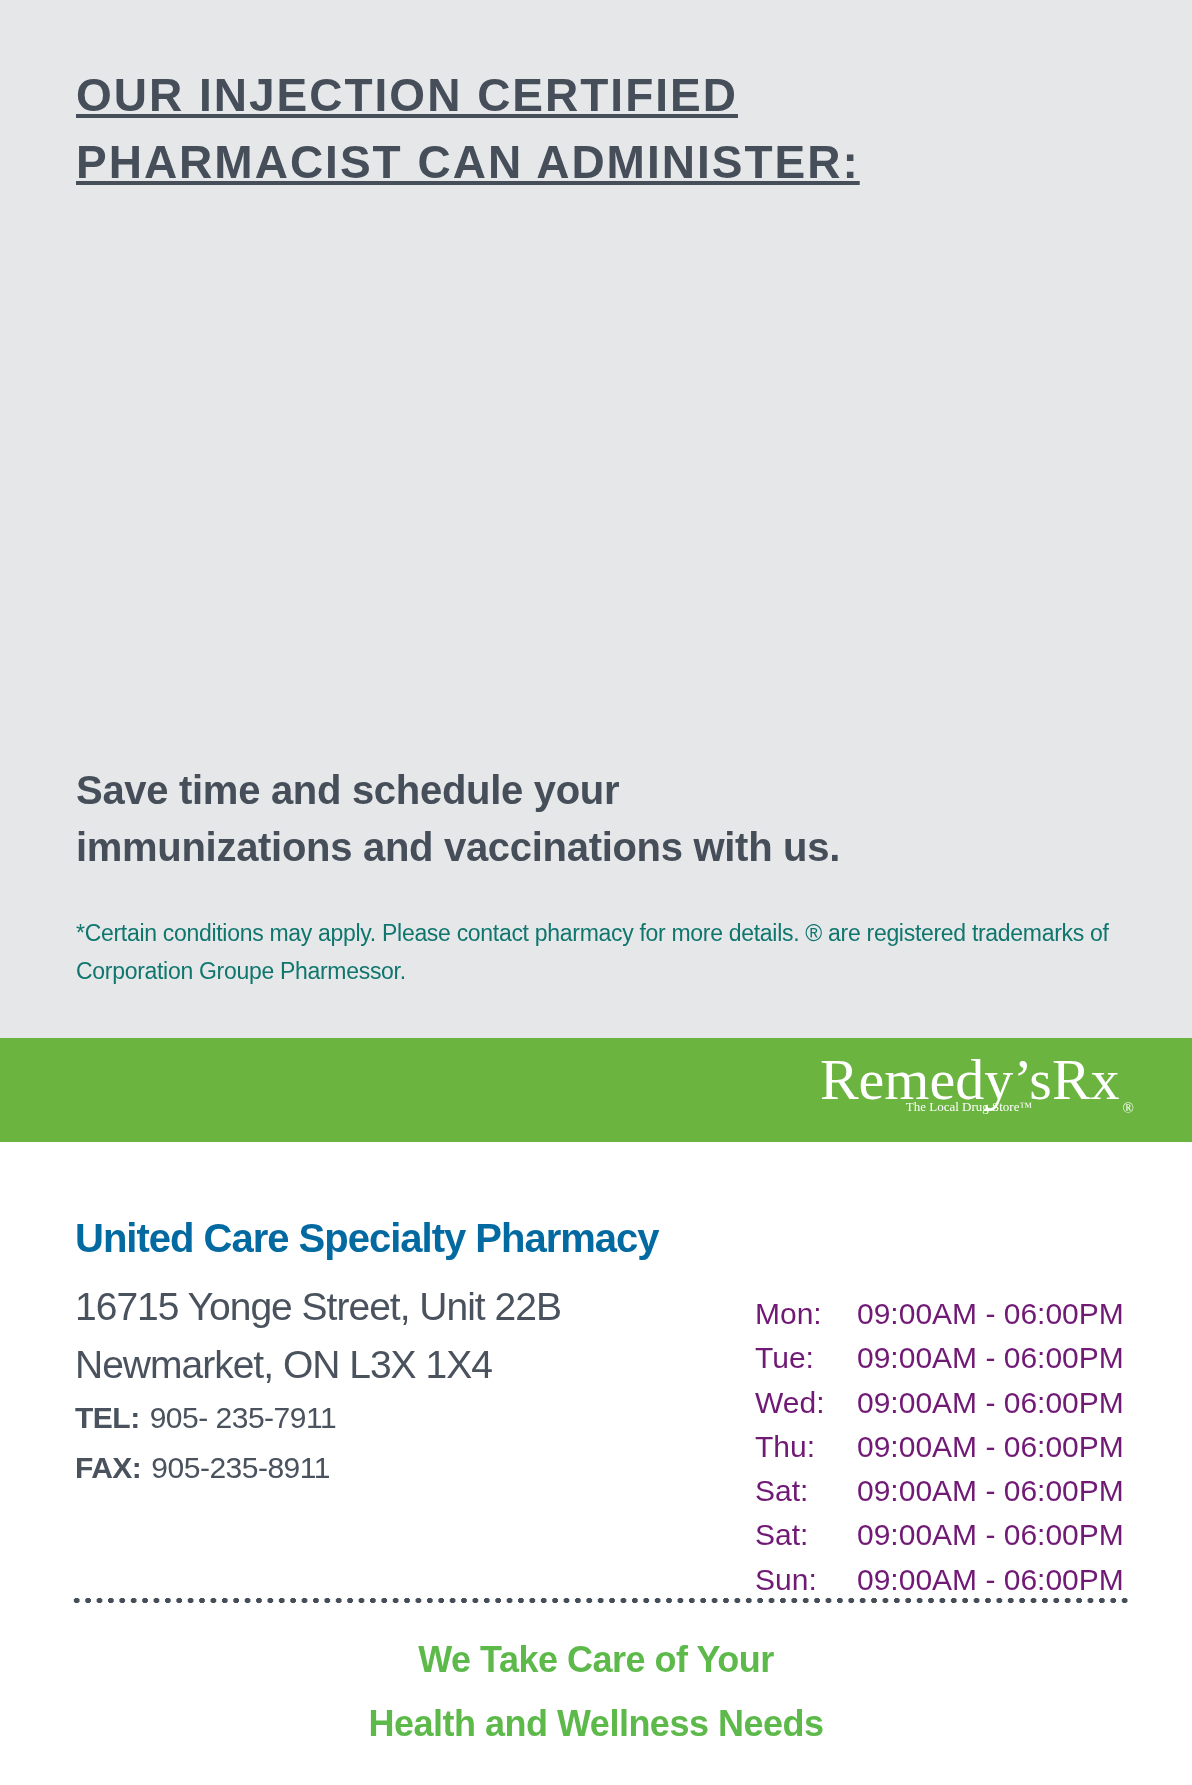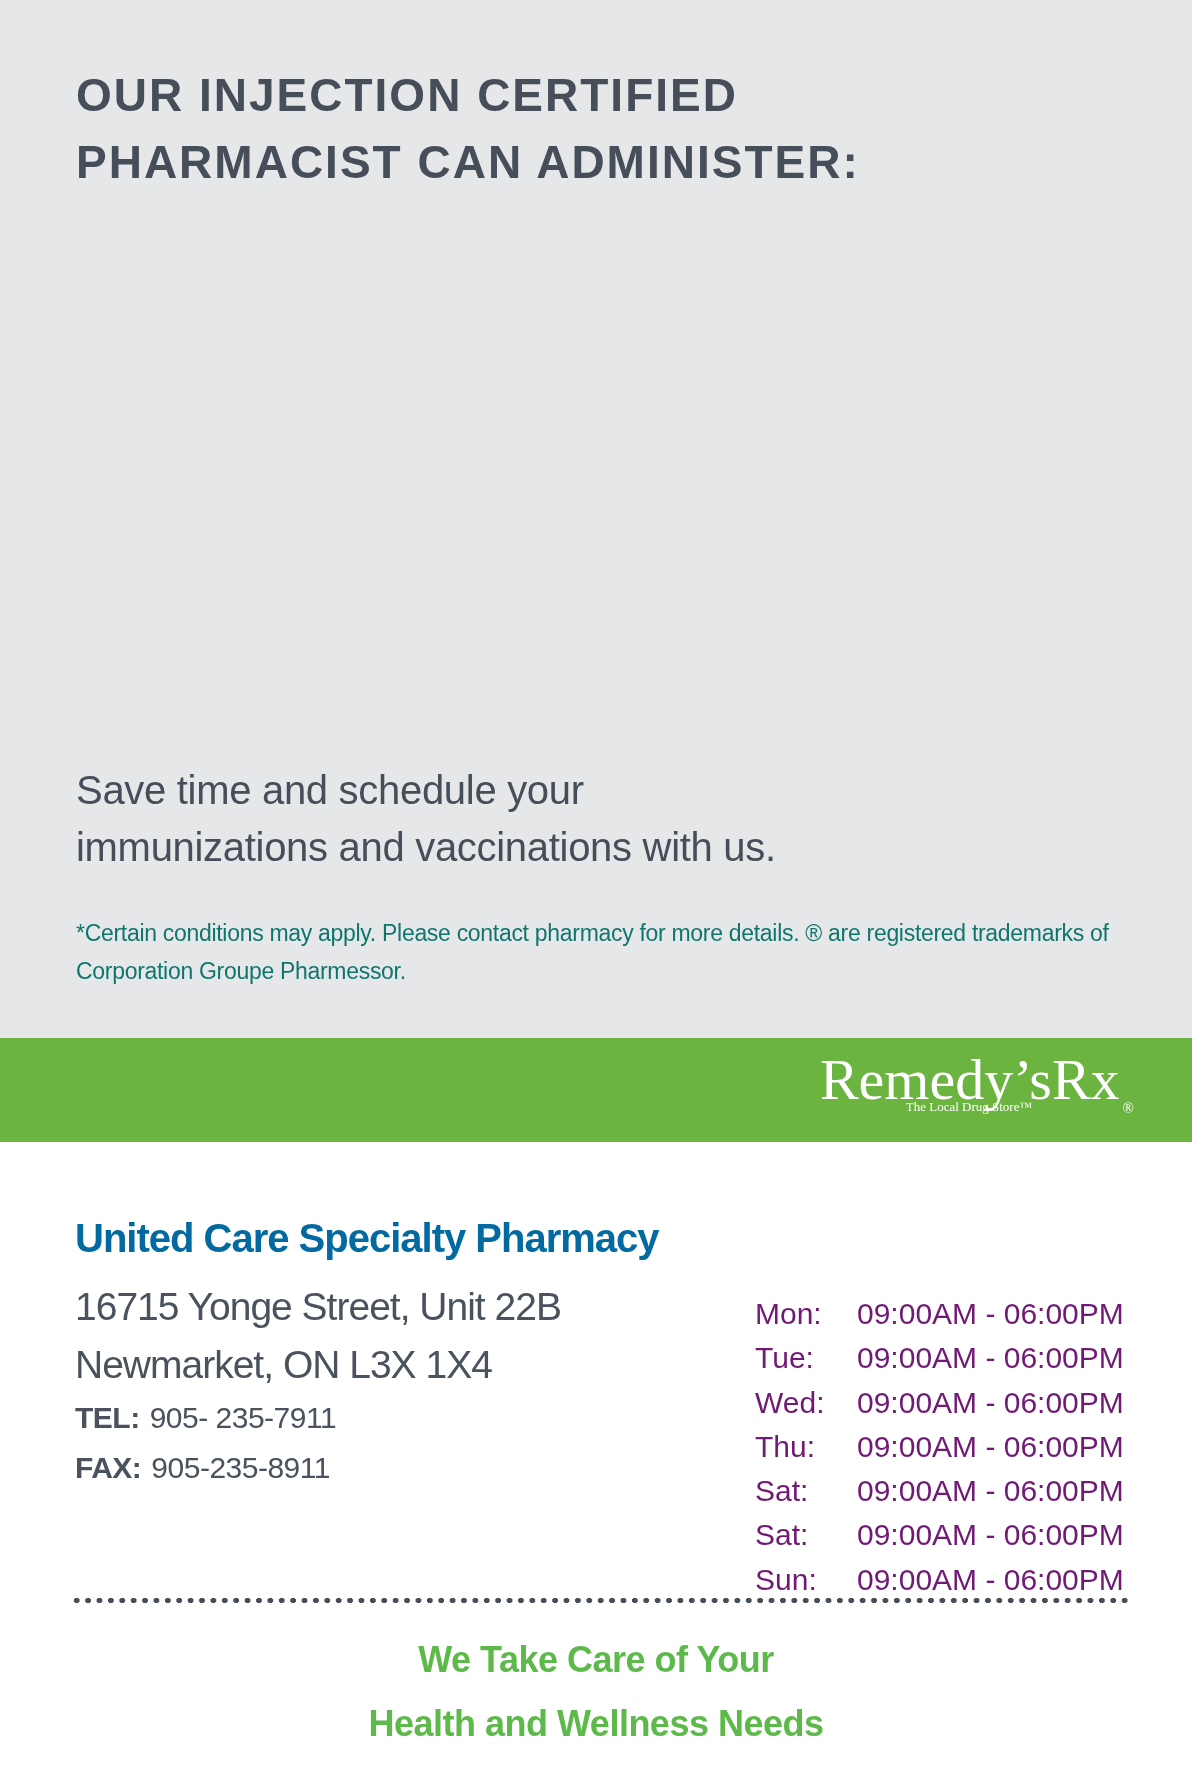--- a/index.html
+++ b/index.html
@@ -16,24 +16,25 @@
   .gray-section {
     position: absolute; top: 0; left: 0;
     width: 1192px; height: 1038px;
     background: #e6e7e9;
   }
   .main-title {
     position: absolute; top: 62px; left: 76px;
     font-size: 46px; font-weight: 700;
     line-height: 67px; letter-spacing: 2px;
     color: #454e59;
+    text-decoration: underline;
   }
   .sub-title {
     position: absolute; top: 762px; left: 76px;
-    font-size: 40px; font-weight: 400;
+    font-size: 40px; font-weight: 700;
     line-height: 57px; letter-spacing: -0.3px;
     color: #454e59;
   }
   .disclaimer {
     position: absolute; top: 914px; left: 76px;
     max-width: 1080px;
     font-size: 23px; line-height: 38px; letter-spacing: -0.3px;
     color: #0f766e;
   }
 

